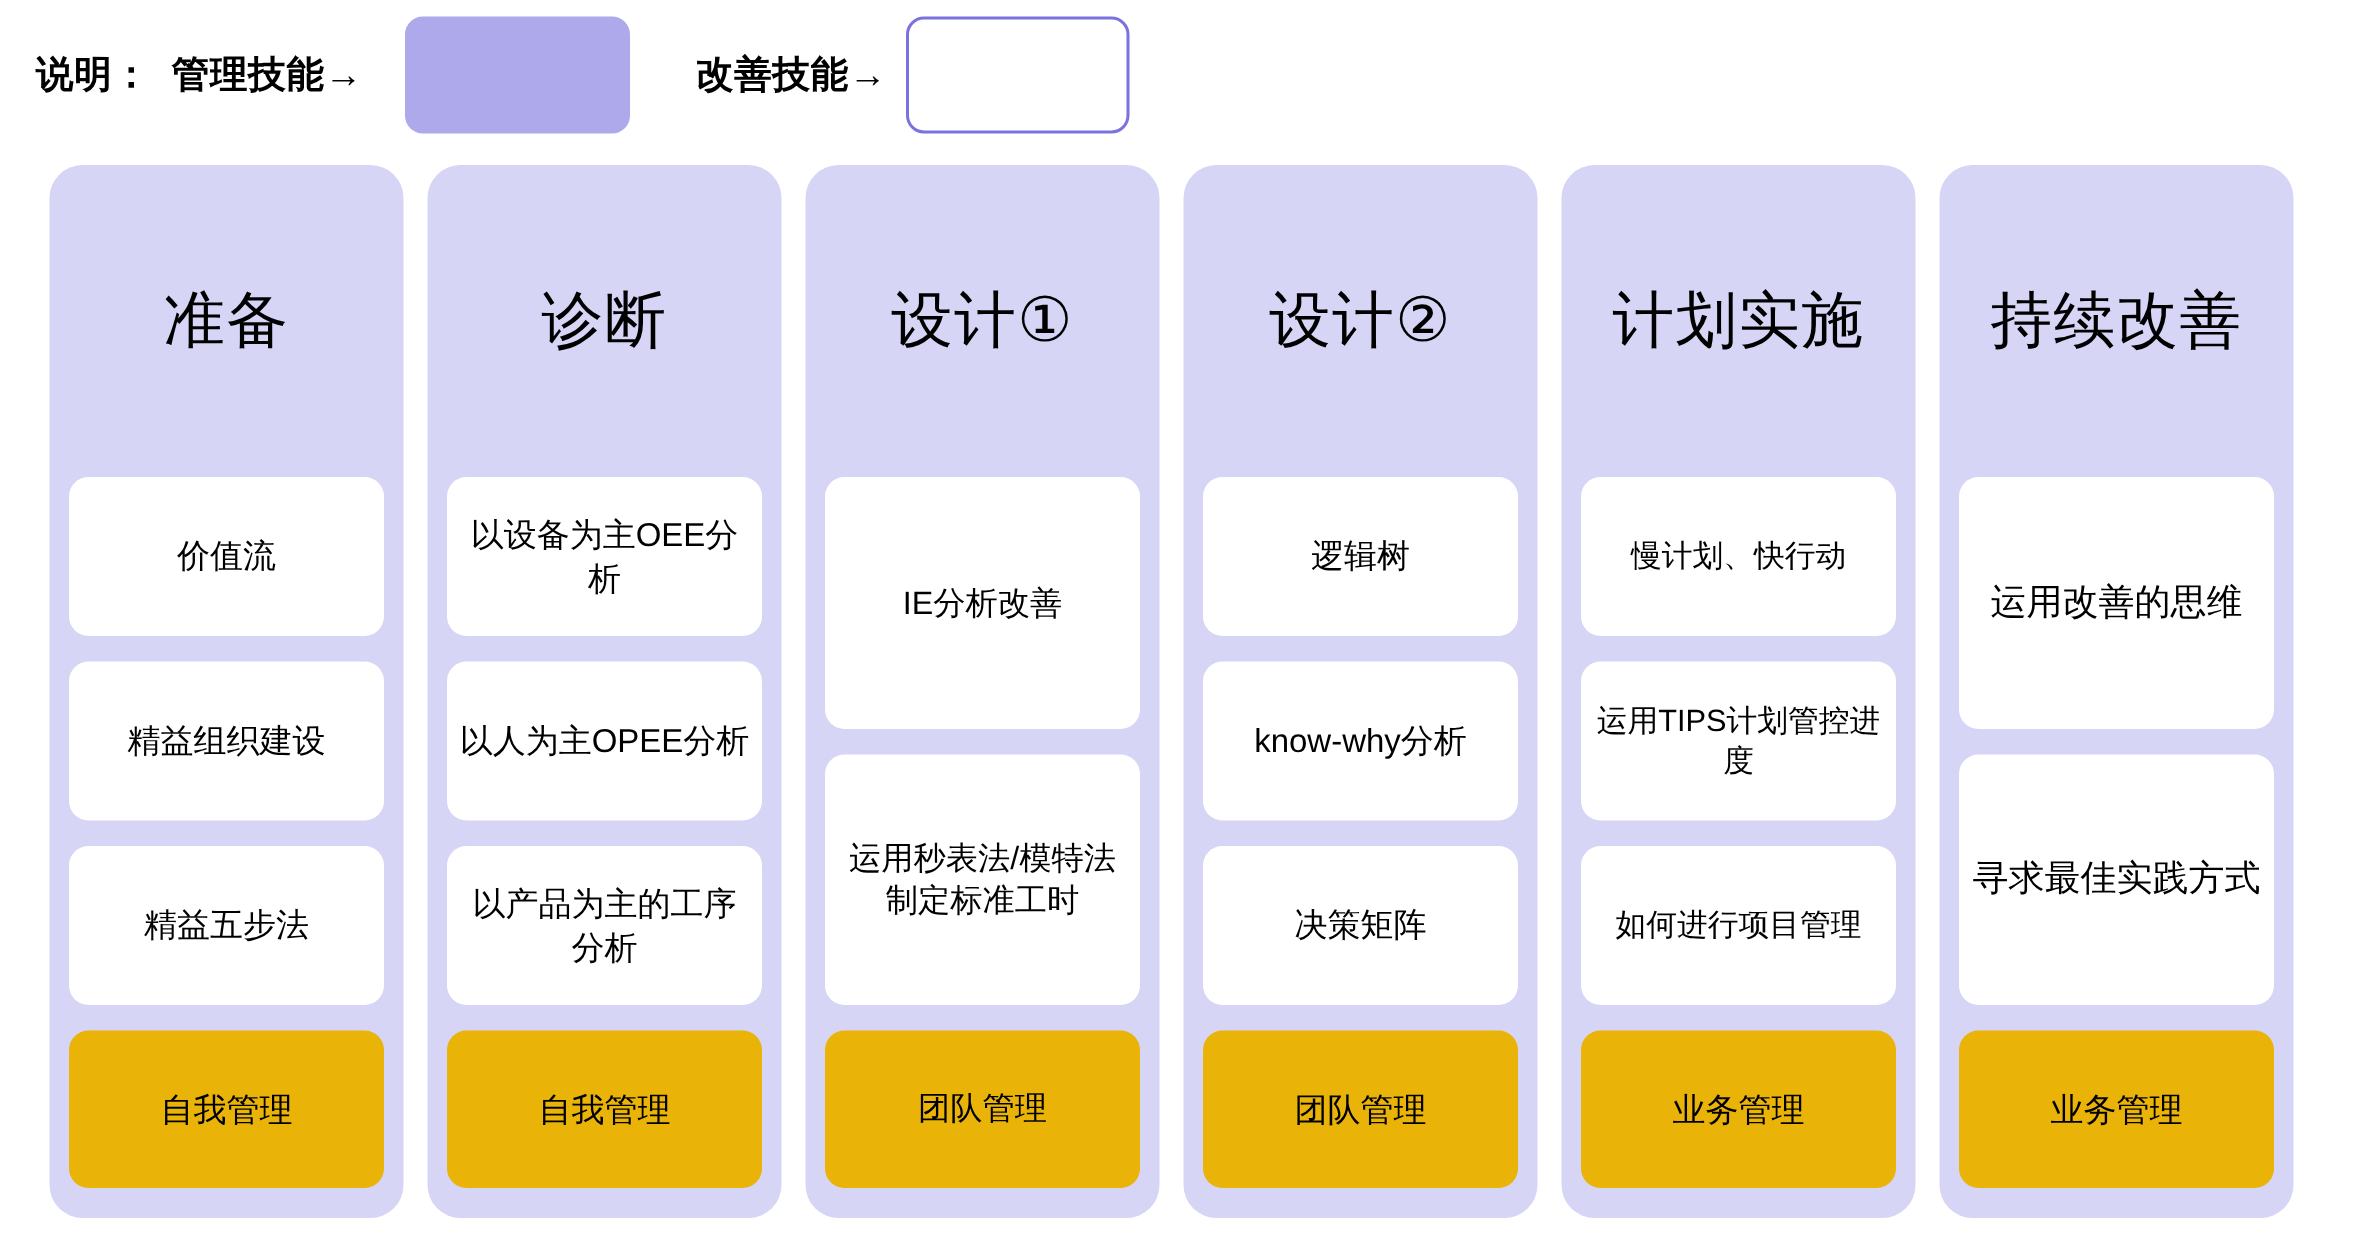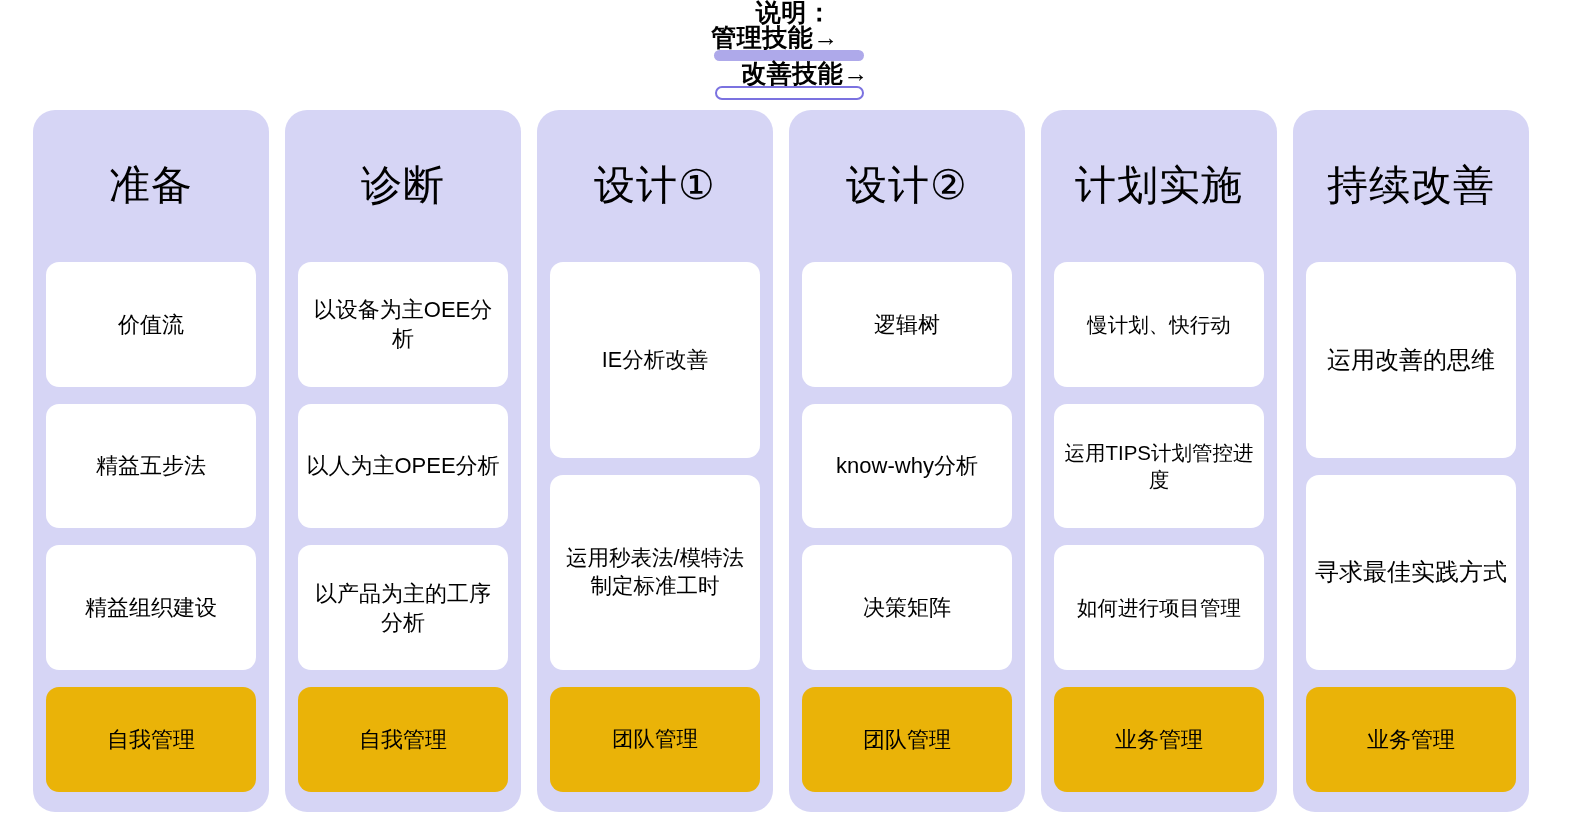--- a/index.html
+++ b/index.html
@@ -18,21 +18,20 @@
 
   
   #legend {
     position: absolute;
     left: 0;
     top: 0;
     width: 1578px;
     height: 100px;
     display: flex;
     align-items: center;
-    flex-direction: column;
   }
   .legend-label {
     font-size: 25px;
     font-weight: bold;
     letter-spacing: 0.5px;
     white-space: nowrap;
     line-height: 1;
   }
   #legend-intro {
     margin-left: 24px;
@@ -75,21 +74,21 @@
     height: 702px;
     background: #d6d5f5;
     border-radius: 22px;
     box-sizing: border-box;
     padding: 0 13px;
     display: flex;
     flex-direction: column;
     align-items: stretch;
   }
   .column-title {
-    height: 152px;
+    height: 208px;
     display: flex;
     align-items: center;
     justify-content: center;
     font-size: 41px;
     font-weight: 400;
     line-height: 1.1;
     letter-spacing: 1px;
     white-space: nowrap;
   }
   .cards {
@@ -136,22 +135,22 @@
   <span class="legend-label" id="legend-improve-label">改善技能→</span>
   <span id="legend-improve-swatch"></span>
 </div>
 
 <div id="board">
 
   <div class="column col-1">
     <div class="column-title">准备</div>
     <div class="cards">
       <div class="card white">价值流</div>
+      <div class="card white">精益组织建设</div>
       <div class="card white">精益五步法</div>
-      <div class="card white">精益组织建设</div>
       <div class="card purple">自我管理</div>
     </div>
   </div>
 
   <div class="column col-2">
     <div class="column-title">诊断</div>
     <div class="cards">
       <div class="card white">以设备为主OEE分析</div>
       <div class="card white">以人为主OPEE分析</div>
       <div class="card white">以产品为主的工序分析</div>

